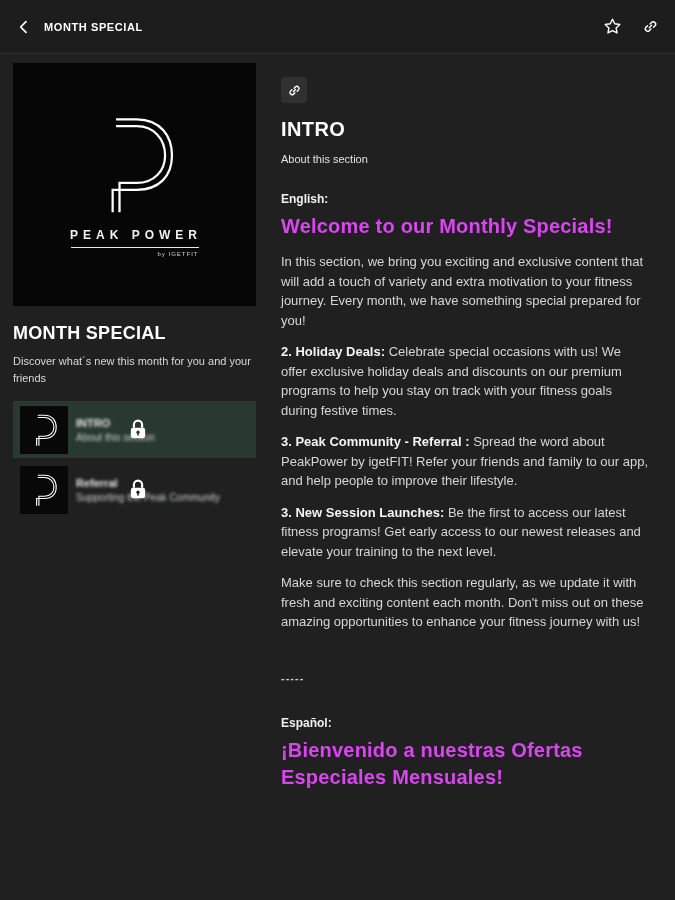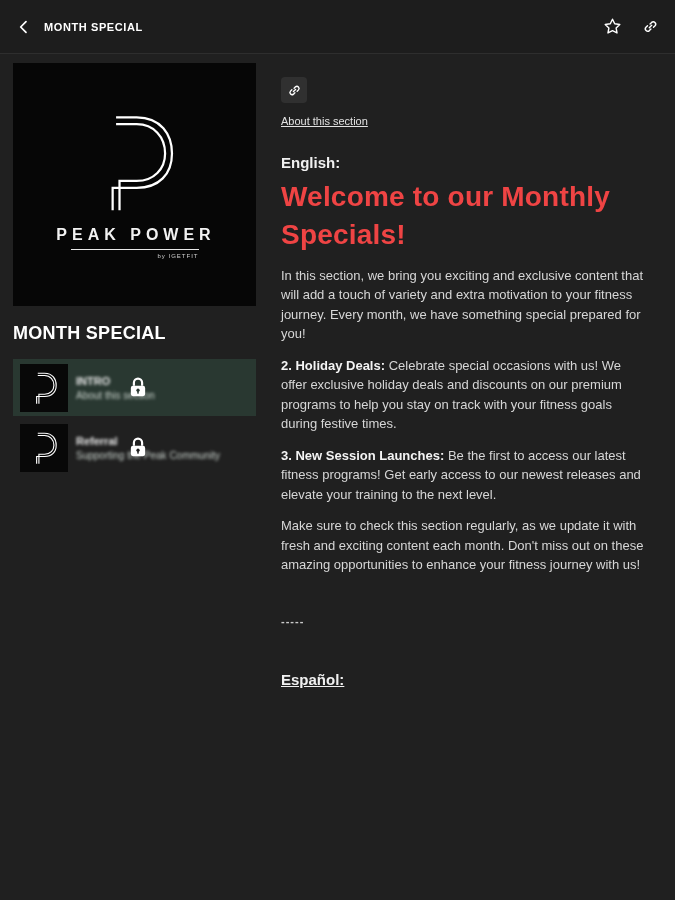--- a/index.html
+++ b/index.html
@@ -45,21 +45,21 @@
 
   
   .logo-card {
     width: 243px; height: 243px;
     background: #060606;
     display: flex; flex-direction: column;
     align-items: center; justify-content: center;
   }
   .logo-mark { margin-bottom: 12px; }
   .logo-title {
-    font-size: 16px; font-weight: bold; letter-spacing: 5px;
+    font-size: 12px; font-weight: bold; letter-spacing: 5px;
     color: #f2f2f2; margin-left: 3px;
   }
   .logo-underline { width: 128px; height: 1px; background: #e8e8e8; margin-top: 5px; }
   .logo-sub {
     width: 128px; text-align: right;
     font-size: 6px; letter-spacing: 1px; color: #cfcfcf; margin-top: 3px;
   }
 
   
   .left-heading { font-size: 18px; font-weight: bold; margin: 17px 0 0 0; letter-spacing: 0.3px; }
@@ -87,31 +87,31 @@
   }
 
   
   .link-chip {
     width: 26px; height: 26px;
     background: #303030; border: none; border-radius: 4px;
     display: flex; align-items: center; justify-content: center;
     margin-top: 14px; cursor: pointer; padding: 0;
   }
   .section-title { font-size: 20px; font-weight: bold; margin: 15px 0 0 0; letter-spacing: 0.4px; }
-  .section-sub { font-size: 11px; color: #e2e2e2; margin: 12px 0 8px 0; text-decoration: underline; }
-
-  .lang-label { font-size: 15px; font-weight: bold; color: #f0f0f0; margin: 27px 0 0 0; }
+  .section-sub { font-size: 11px; color: #e2e2e2; margin: 12px 0 8px 0; }
+
+  .lang-label { font-size: 12px; font-weight: bold; color: #f0f0f0; margin: 27px 0 0 0; }
   .big-heading {
-    font-size: 28px; font-weight: bold; line-height: 1.35;
-    margin: 7px 0 0 0; letter-spacing: 0.2px; color: #ef4444;
+    font-size: 20px; font-weight: bold; line-height: 1.35;
+    margin: 7px 0 0 0; letter-spacing: 0.2px; color: #d946ef;
   }
   .body-p { font-size: 13px; line-height: 1.5; color: #d6d6d6; margin: 12px 0 0 0; }
   .body-p strong { color: #f4f4f4; }
   .dashes { font-size: 11px; font-weight: bold; color: #c9c9c9; margin: 40px 0 0 0; letter-spacing: 1px; }
-  .es-block .lang-label { margin-top: 44px; text-decoration: underline; }
+  .es-block .lang-label { margin-top: 32px; }
 </style>
 </head>
 <body>
 
 <div class="app">
 
   <header class="topbar">
     <button class="icon-btn">
       <span style="display:flex;">
         <svg width="16" height="16" viewBox="0 0 24 24">
@@ -150,20 +150,21 @@
             <path d="M28 8 H 52 C 80 8, 93 28, 93 50 C 93 74, 78 90, 52 90 L 24 90 L 24 116"></path>
             <path d="M28 16 H 52 C 72 16, 85 31, 85 50 C 85 68, 72 82, 52 82 L 32 82 L 32 116"></path>
           </svg>
         </span>
         <div class="logo-title">PEAK POWER</div>
         <div class="logo-underline"></div>
         <div class="logo-sub">by IGETFIT</div>
       </div>
 
       <h2 class="left-heading">MONTH SPECIAL</h2>
+      <p class="left-desc">Discover what´s new this month for you and your friends</p>
 
       <div class="session-list">
 
         <div class="session-item active">
           <div class="session-thumb">
             <span style="display:flex;">
               <svg width="30" height="34" viewBox="0 0 100 120" fill="none" stroke="#ffffff" stroke-width="4">
                 <path d="M28 8 H 52 C 80 8, 93 28, 93 50 C 93 74, 78 90, 52 90 L 24 90 L 24 116"></path>
                 <path d="M28 16 H 52 C 72 16, 85 31, 85 50 C 85 68, 72 82, 52 82 L 32 82 L 32 116"></path>
               </svg>
@@ -214,33 +215,36 @@
       <button class="link-chip">
         <span style="display:flex;">
           <svg width="15" height="15" viewBox="0 0 24 24" fill="none" stroke="#ffffff" stroke-width="2.2" stroke-linecap="round">
             <path d="M10.3 13.7 L13.7 10.3"></path>
             <path d="M12.6 15.6 l-2.2 2.2 a3.4 3.4 0 0 1 -4.8 -4.8 l2.2 -2.2"></path>
             <path d="M11.4 8.4 l2.2 -2.2 a3.4 3.4 0 0 1 4.8 4.8 l-2.2 2.2"></path>
           </svg>
         </span>
       </button>
 
+      <h1 class="section-title">INTRO</h1>
       <p class="section-sub">About this section</p>
 
       <div class="en-block">
         <p class="lang-label">English:</p>
         <h1 class="big-heading">Welcome to our Monthly Specials!</h1>
         <p class="body-p">In this section, we bring you exciting and exclusive content that will add a touch of variety and extra motivation to your fitness journey. Every month, we have something special prepared for you!</p>
         <p class="body-p"><strong>2. Holiday Deals:</strong><span> Celebrate special occasions with us! We offer exclusive holiday deals and discounts on our premium programs to help you stay on track with your fitness goals during festive times.</span></p>
+        <p class="body-p"><strong>3. Peak Community - Referral :</strong><span> Spread the word about PeakPower by igetFIT! Refer your friends and family to our app, and help people to improve their lifestyle.</span></p>
         <p class="body-p"><strong>3. New Session Launches:</strong><span> Be the first to access our latest fitness programs! Get early access to our newest releases and elevate your training to the next level.</span></p>
         <p class="body-p">Make sure to check this section regularly, as we update it with fresh and exciting content each month. Don't miss out on these amazing opportunities to enhance your fitness journey with us!</p>
       </div>
 
       <p class="dashes">-----</p>
 
       <div class="es-block">
         <p class="lang-label">Español:</p>
+        <h1 class="big-heading">¡Bienvenido a nuestras Ofertas Especiales Mensuales!</h1>
         <p class="body-p"></p>
       </div>
 
     </main>
   </div>
 </div>
 
 </body></html>

